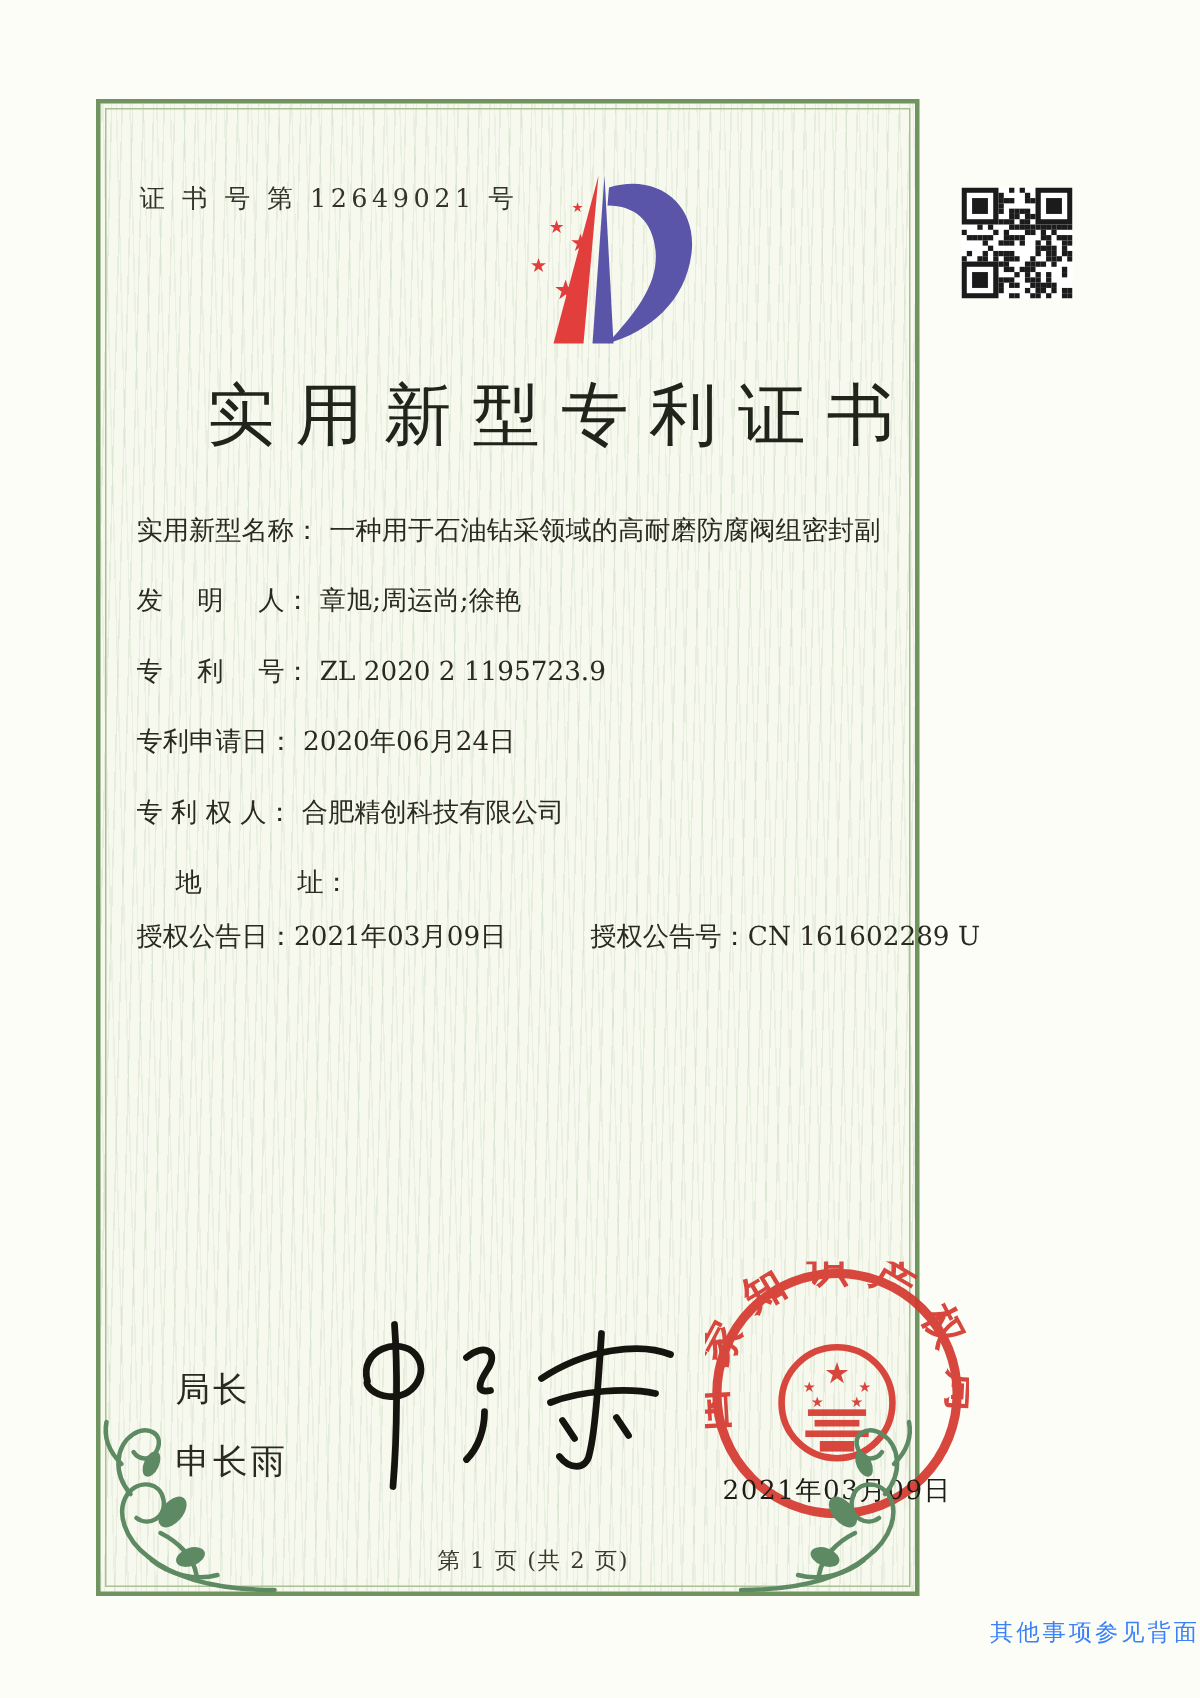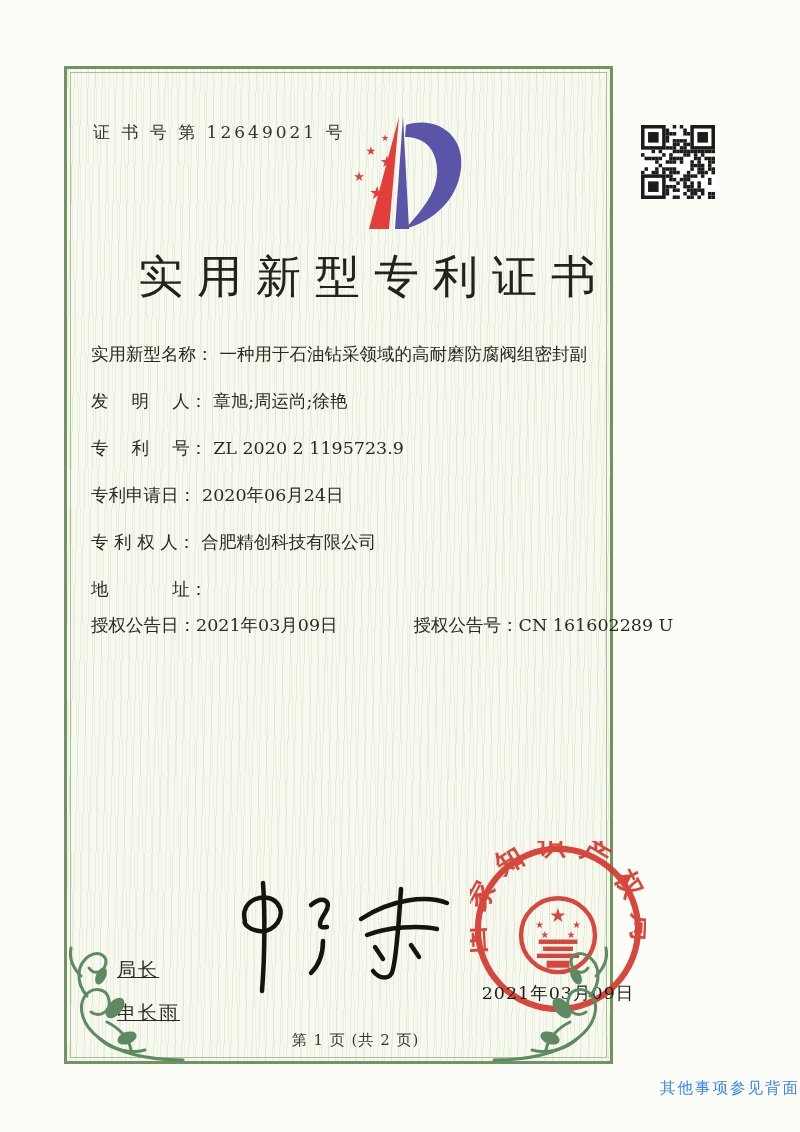--- a/index.html
+++ b/index.html
@@ -38,33 +38,33 @@
     position:absolute; left:0; top:178px; width:100%;
     text-align:right; font-size:45px; font-weight:normal;
     letter-spacing:14px; padding-left:8px; color:#20241b;
   }
 
   
   .fields { position:absolute; left:24px; top:272px; width:626px; font-size:17.5px; }
   .fieldrow { display:flex; align-items:flex-start; line-height:26px; margin-bottom:21px; }
   .flabel { flex:0 0 auto; white-space:pre; }
   .fvalue { flex:1 1 auto; margin-left:6px; }
-  .grantrow { display:flex; line-height:26px;gap:20px; }
+  .grantrow { display:flex; line-height:26px; }
   .pair { display:flex; }
   .pair2 { margin-left:56px; }
 
   
   .paras { position:absolute; left:24px; top:592px; width:626px; }
   .paras p {
     font-size:17.5px; line-height:32px; text-indent:2.1em;
     text-align:justify; color:#35342a; font-family:"DejaVu Serif","Liberation Serif",serif;
   }
 
   
-  .director { position:absolute; left:50px; top:888px; font-size:19px; letter-spacing:2px;text-decoration:underline; }
+  .director { position:absolute; left:50px; top:842px; font-size:23px; letter-spacing:2px; }
   .director div { margin-bottom:17px; }
   .signature { position:absolute; left:148px; top:800px; width:240px; height:130px; }
   .seal { position:absolute; left:403px; top:772px; width:176px; height:176px; }
   .seal-date {
     position:absolute; left:398px; top:912px; width:186px;
     text-align:center; font-size:17.5px; color:#1d1d18; letter-spacing:1px;
   }
 
   .page-num {
     position:absolute; left:0; top:962px; width:100%;
@@ -272,21 +272,21 @@
         <span class="fvalue">ZL 2020 2 1195723.9</span>
       </div>
       <div class="fieldrow">
         <span class="flabel">专利申请日：</span>
         <span class="fvalue">2020年06月24日</span>
       </div>
       <div class="fieldrow">
         <span class="flabel">专 利 权 人：</span>
         <span class="fvalue">合肥精创科技有限公司</span>
       </div>
-      <div class="fieldrow" style="margin-bottom:10px;">
+      <div class="fieldrow" style="margin-bottom:10px;margin-left:26px;">
         <span class="flabel">地　 　　 址：</span>
       </div>
       <div class="grantrow">
         <span class="pair">
           <span class="flabel">授权公告日：</span>
           <span>2021年03月09日</span>
         </span>
         <span class="pair pair2">
           <span class="flabel">授权公告号：</span>
           <span>CN 161602289 U</span>

